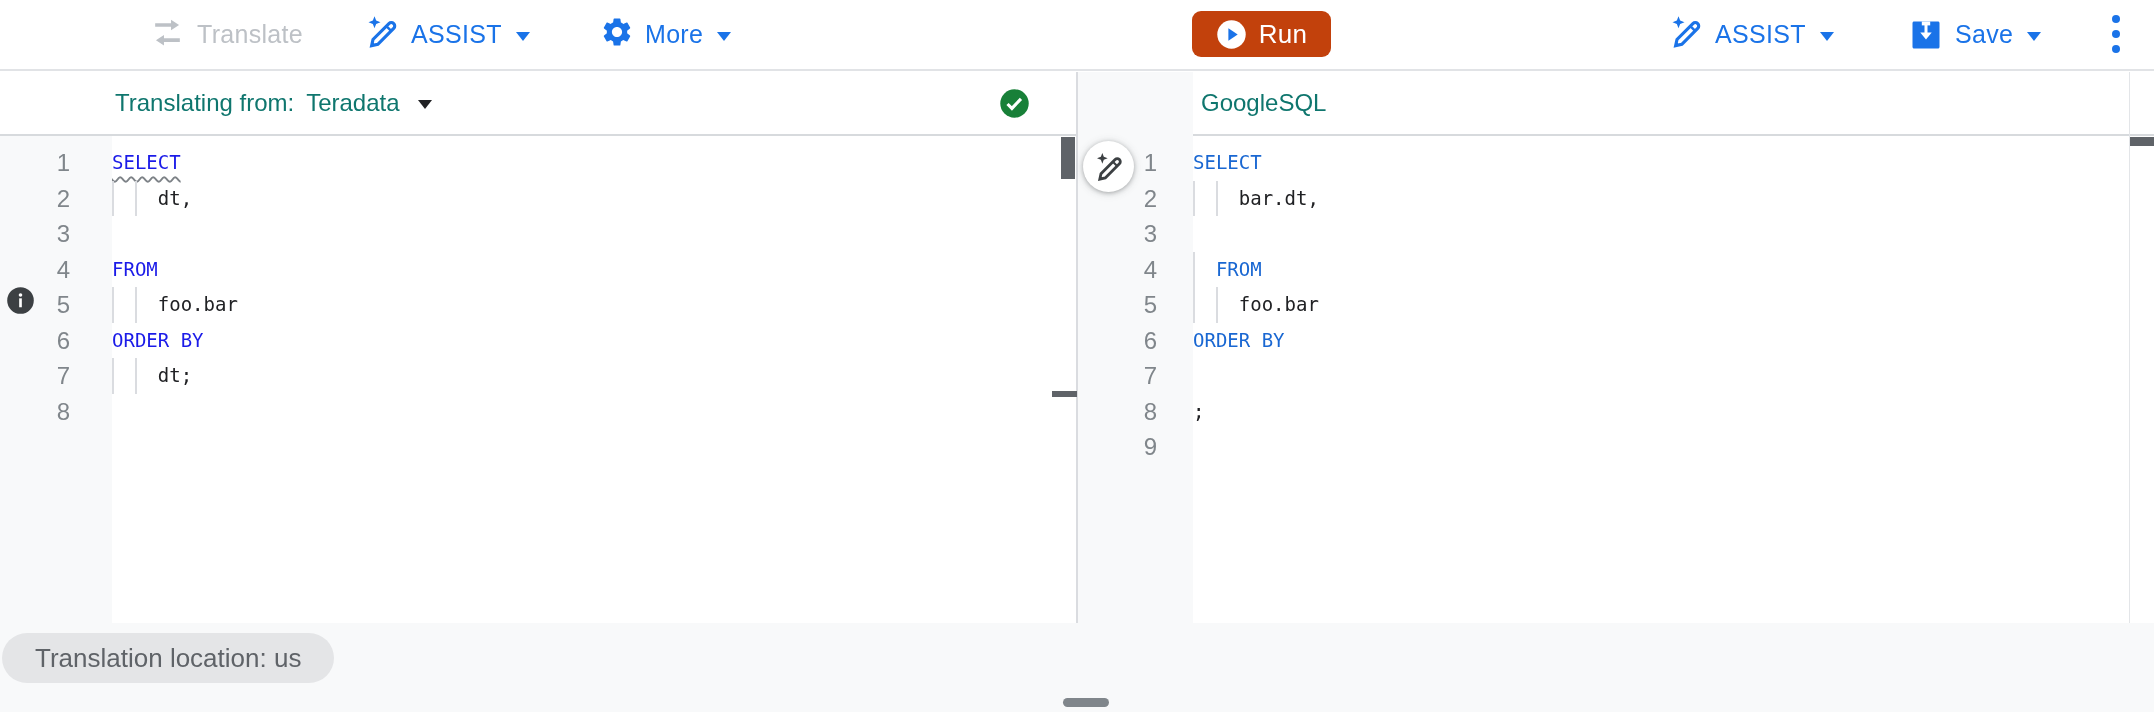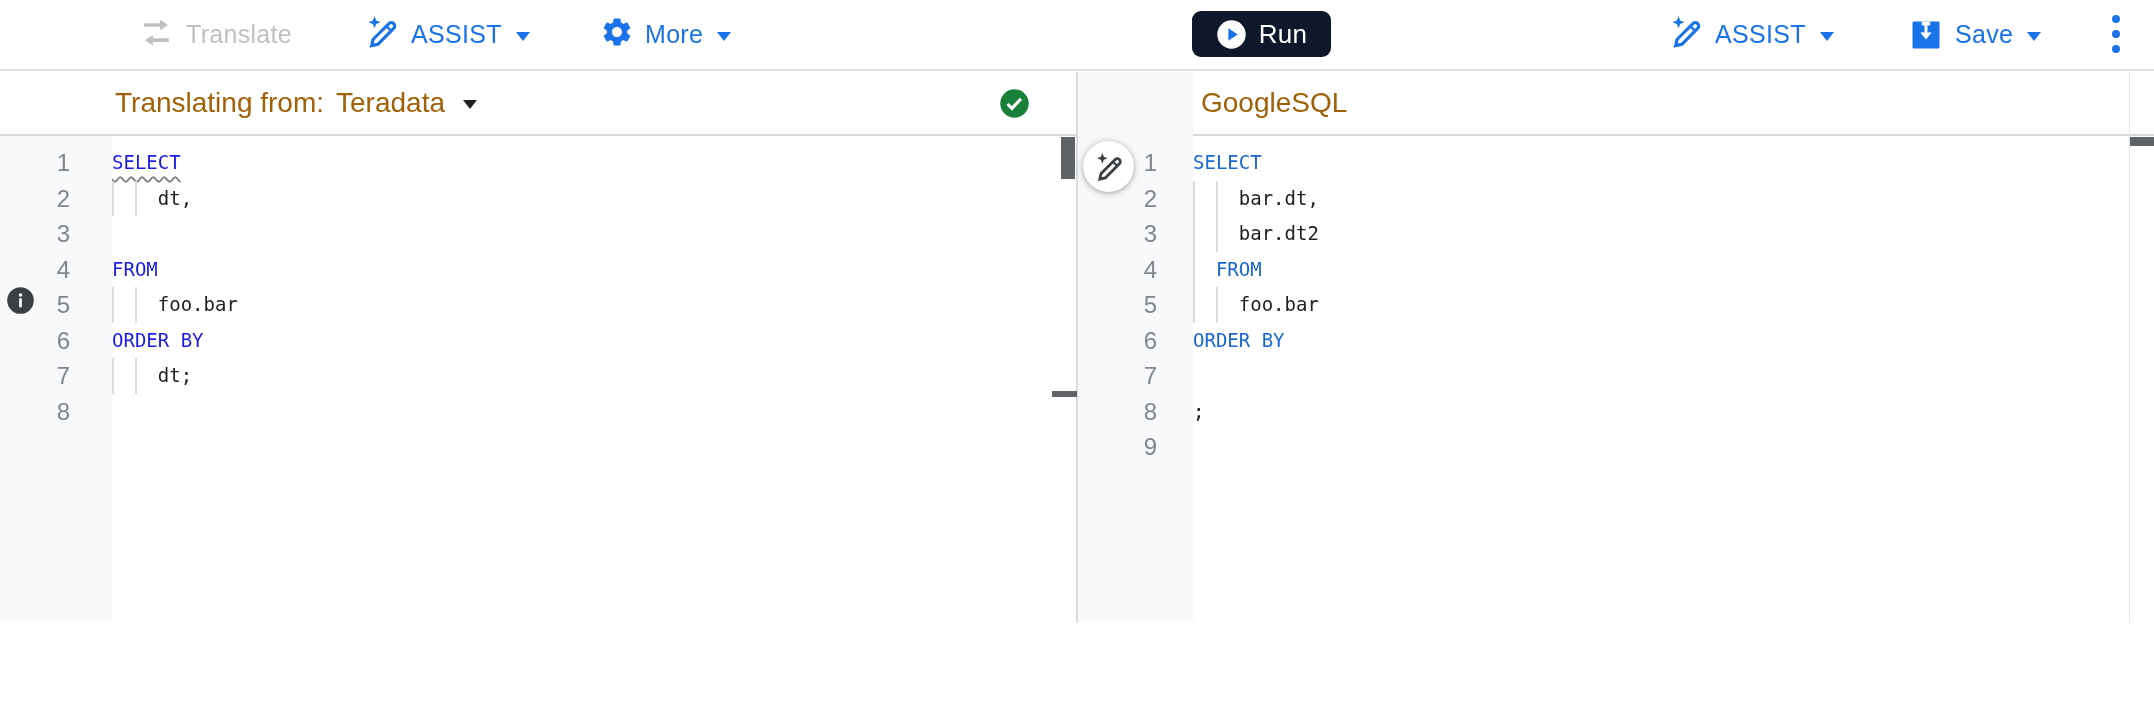--- a/index.html
+++ b/index.html
@@ -13,39 +13,39 @@
   .tb-btn { position:absolute; top:0; height:69px; display:flex; align-items:center;
             gap:11px; font-size:25px; font-weight:500; letter-spacing:.3px;
             color:#1a73e8; cursor:pointer; background:none; border:none;
             font-family:"Liberation Sans", sans-serif; }
   .tb-btn.disabled { color:#bdc1c6; cursor:default; }
   .caret-down { width:0; height:0; border-left:7px solid transparent;
                 border-right:7px solid transparent; border-top:9px solid #1a73e8;
                 margin-left:3px; margin-top:3px; }
   .caret-dark { border-top-color:#202124; }
   #run-button { position:absolute; left:1192px; top:11px; width:139px; height:46px;
-                background:#0f172a; border:none; border-radius:9px; color:#fff;
+                background:#c2410c; border:none; border-radius:9px; color:#fff;
                 font-size:26px; font-weight:500; letter-spacing:.3px;
                 display:flex; align-items:center; justify-content:center; gap:12px;
                 cursor:pointer; font-family:"Liberation Sans", sans-serif; }
   #kebab-button { position:absolute; left:2096px; top:0; width:40px; height:69px;
                   background:none; border:none; display:flex; align-items:center;
                   justify-content:center; cursor:pointer; }
 
   
   .panel { position:absolute; top:72px; height:551px; background:#fff; }
   #left-panel  { left:0; width:1076px; }
   #right-panel { left:1078px; width:1076px; }
   #panel-divider { position:absolute; left:1076px; top:72px; width:2px; height:551px;
                    background:#dadce0; }
 
   .panel-header { position:relative; height:64px; background:#fff;
                   border-bottom:2px solid #d7dadd; display:flex; align-items:center; }
   #left-panel .panel-header { padding-left:115px; }
-  .hdr-label { font-size:28px; color:#a16207; }
+  .hdr-label { font-size:24px; color:#0f766e; }
   .dialect-select { display:flex; align-items:center; gap:15px; margin-left:12px;
                     background:none; border:none; cursor:pointer;
                     font-family:"Liberation Sans", sans-serif; }
   .dialect-select .hdr-label { margin:0; }
   #translate-status { position:absolute; right:46px; top:16px; width:31px; height:31px; }
 
   #right-panel .panel-header { margin-left:115px; padding-left:8px; }
   #right-gutter-bg { position:absolute; left:0; top:0; width:115px; height:551px;
                      background:#f8f9fa; }
 
@@ -101,21 +101,21 @@
                             height:9px; border-radius:5px; background:#80868b;
                             cursor:row-resize; }
 </style>
 </head>
 <body>
 
 <div id="stage">
 
   <div id="toolbar">
 
-    <button class="tb-btn disabled" style="left:138px;justify-content:space-between;">
+    <button class="tb-btn disabled" style="left:149px;justify-content:space-between;">
       <span>
         <svg width="37" height="37" viewBox="0 0 24 24">
           <path fill="#bdc1c6" d="M4 8.2h10.3V6l5.2 3.4-5.2 3.4v-2.2H4z" transform="translate(0,-1.6)"></path>
           <path fill="#bdc1c6" d="M20 15.4H9.7v-2.2l-5.2 3.4 5.2 3.4v-2.2H20z" transform="translate(0,1.0)"></path>
         </svg>
       </span>
       <span>Translate</span>
     </button>
 
     <button class="tb-btn" style="left:364px;">
@@ -263,21 +263,20 @@
           <div class="code-line">
             <span class="line-num">1</span>
             <span class="code-cell"><span style="color: rgb(25, 103, 210);">SELECT</span></span>
           </div>
           <div class="code-line">
             <span class="line-num">2</span>
             <span class="code-cell"><span class="indent-guide" style="left: 0ch;"></span><span class="indent-guide" style="left: 2ch;"></span><span>    bar.dt,</span></span>
           </div>
           <div class="code-line">
             <span class="line-num">3</span>
-            <span class="code-cell"><span class="indent-guide" style="left: 0ch;"></span><span class="indent-guide" style="left: 2ch;"></span><span>    bar.dt2</span></span>
           </div>
           <div class="code-line">
             <span class="line-num">4</span>
             <span class="code-cell"><span class="indent-guide" style="left: 0ch;"></span><span>  </span><span style="color: rgb(25, 103, 210);">FROM</span></span>
           </div>
           <div class="code-line">
             <span class="line-num">5</span>
             <span class="code-cell"><span class="indent-guide" style="left: 0ch;"></span><span class="indent-guide" style="left: 2ch;"></span><span>    foo.bar</span></span>
           </div>
           <div class="code-line">
@@ -305,14 +304,20 @@
   <button id="wand-button">
     <span style="display:flex;">
       <svg width="32" height="32" viewBox="0 0 24 24">
         <path fill="#3c4043" d="M7 1.5l1.1 2.9 2.9 1.1-2.9 1.1L7 9.5 5.9 6.6 3 5.5l2.9-1.1z"></path>
         <path fill="none" stroke="#3c4043" stroke-width="2.1" d="M9.2 20.2L19.8 9.6c.9-.9.9-2.3 0-3.2-.9-.9-2.3-.9-3.2 0L6 17l-.9 4.1 4.1-.9z"></path>
         <path stroke="#3c4043" stroke-width="1.6" d="M14.9 8.1l3.2 3.2"></path>
       </svg>
     </span>
   </button>
 
+  <div id="footer">
+    <div id="location-chip">
+      <span>Translation location: us</span>
+    </div>
+    <div id="bottom-splitter-handle"></div>
+  </div>
 
 </div>
 
 </body></html>

